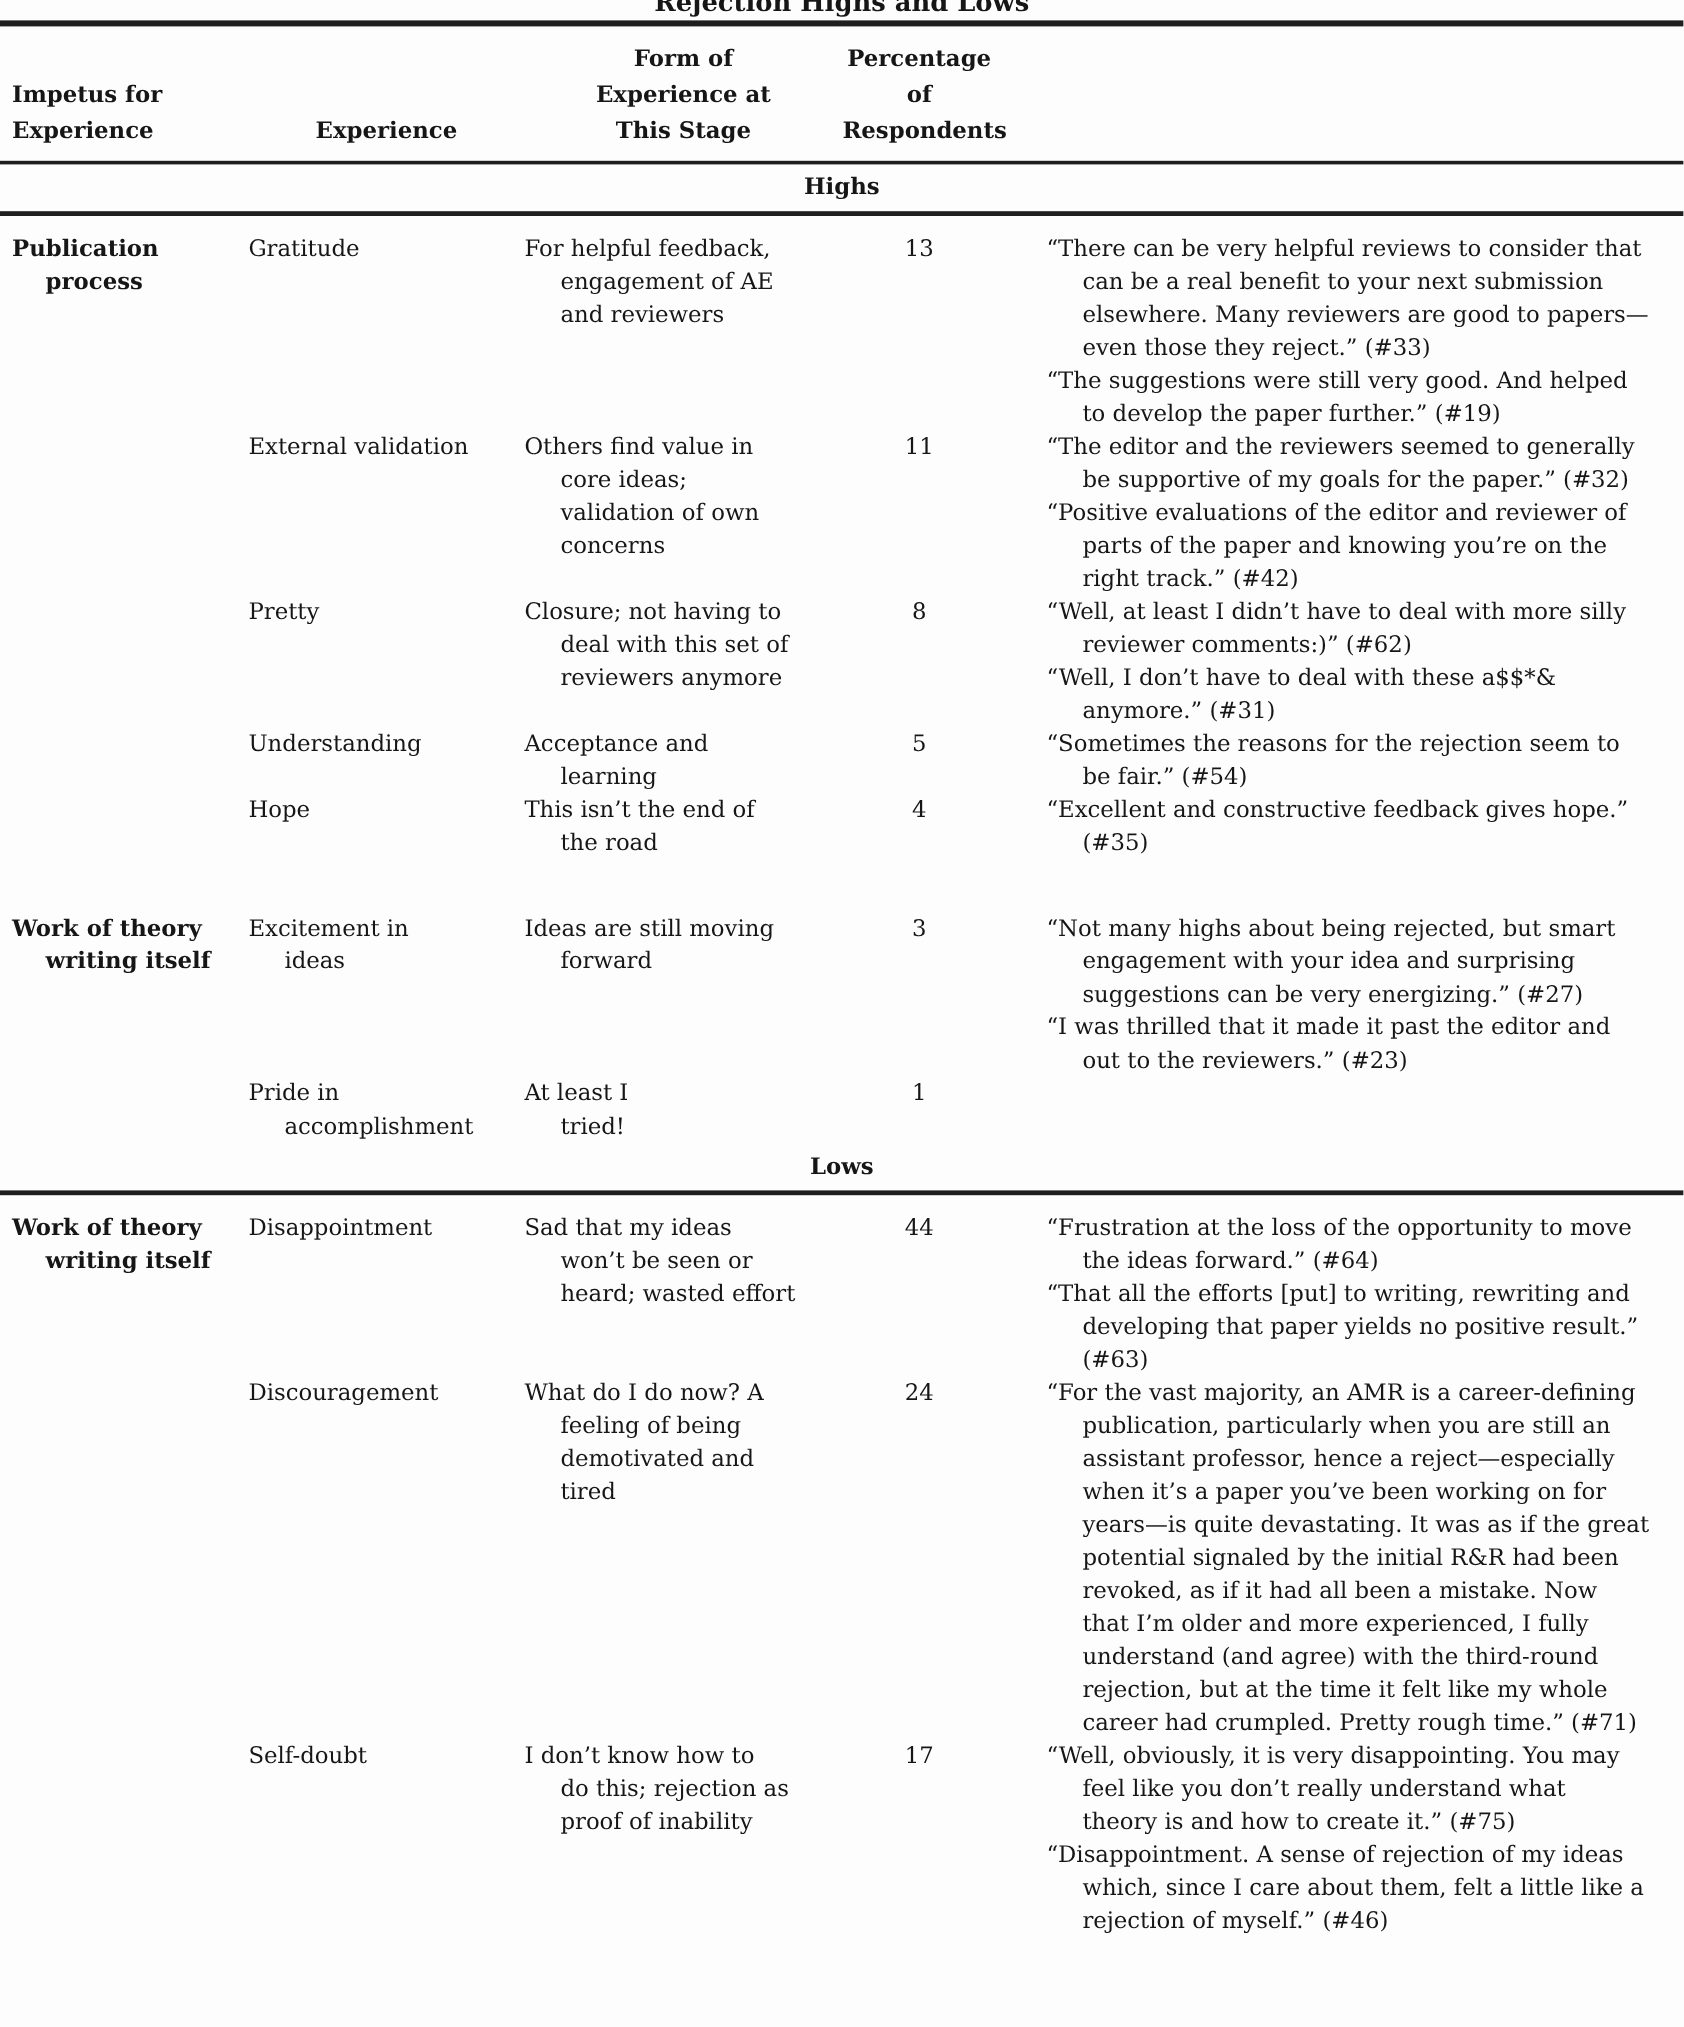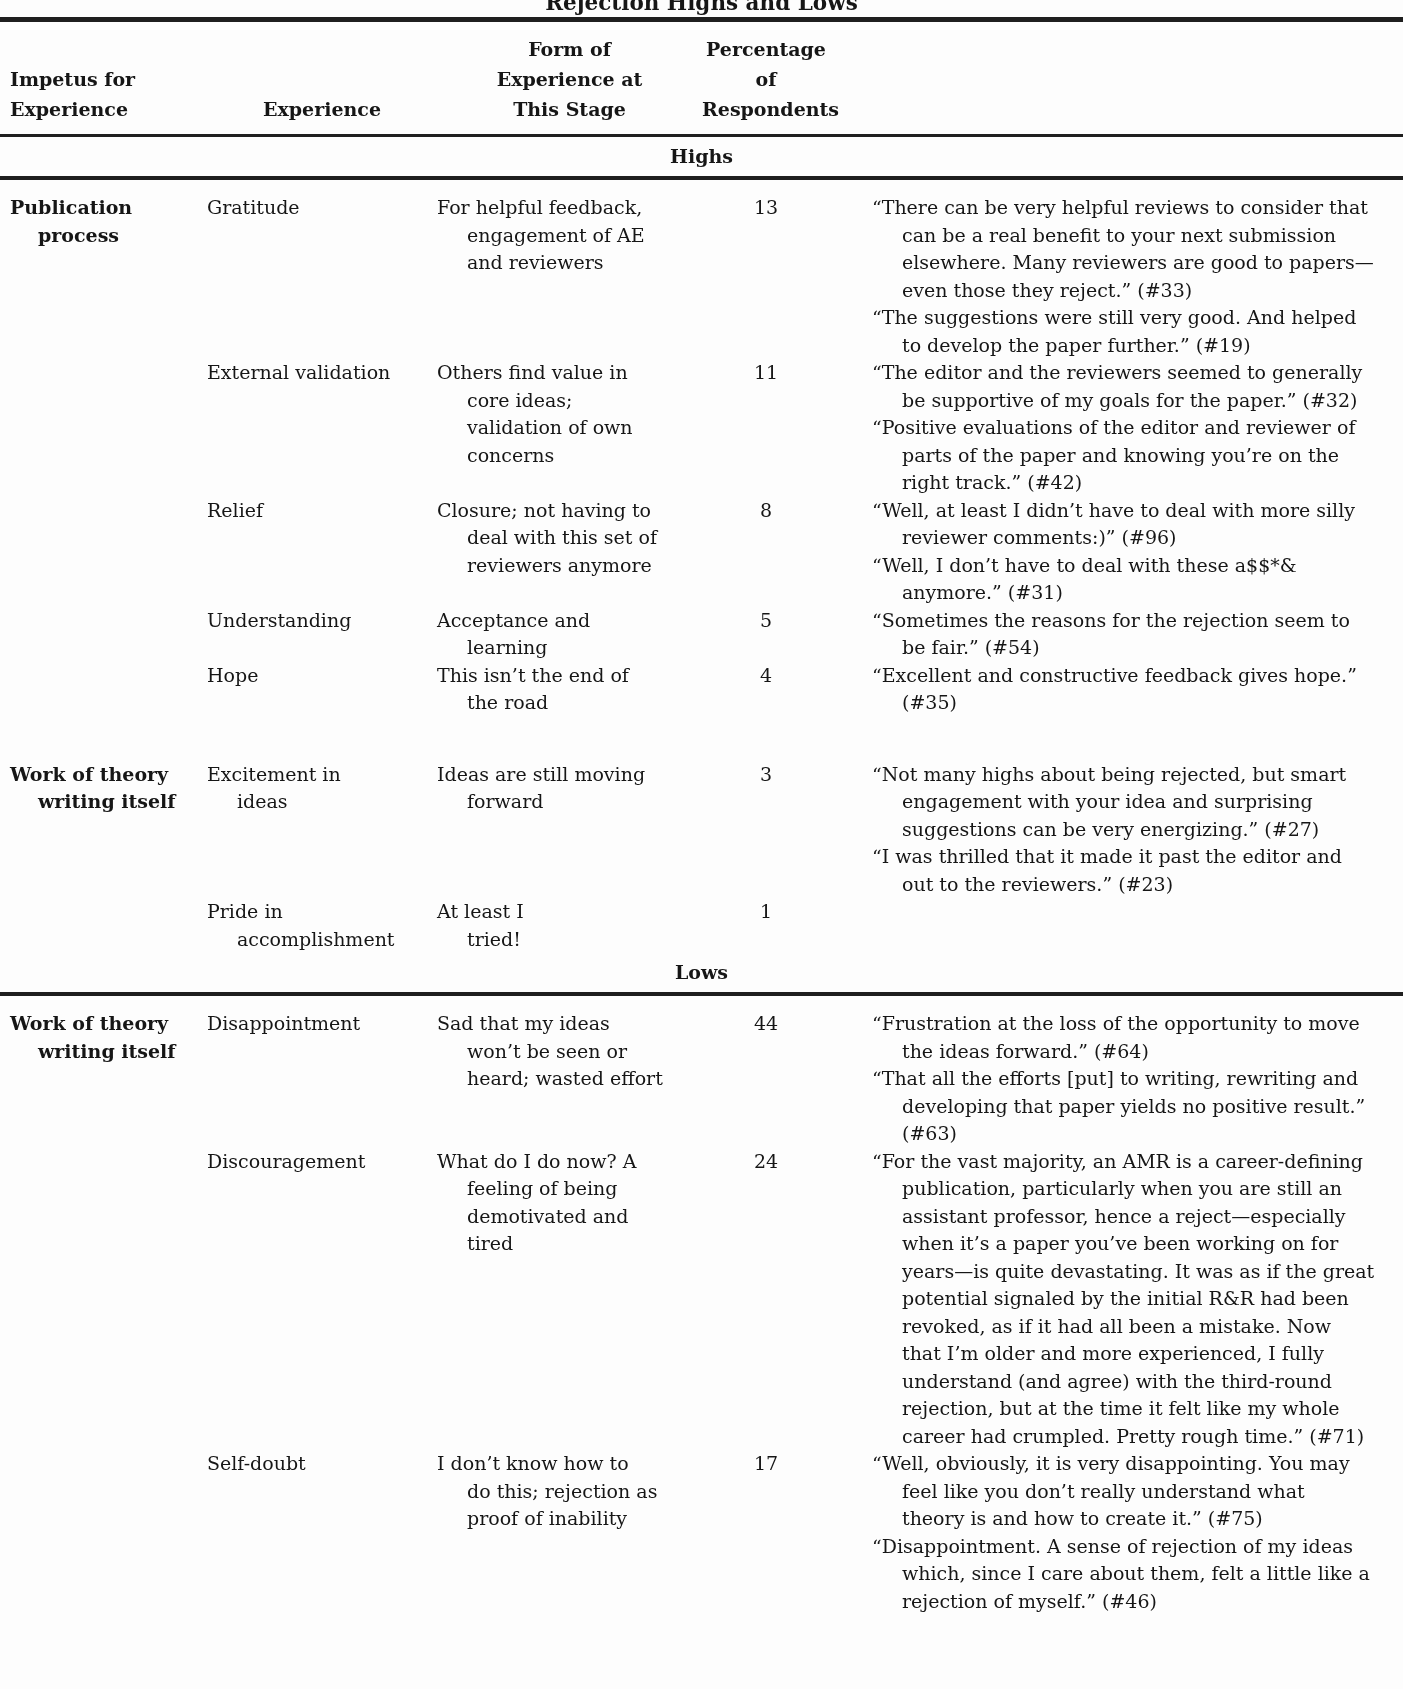--- a/index.html
+++ b/index.html
@@ -85,28 +85,28 @@
               <div class="c-quotes">
                 <p class="quote">“The editor and the reviewers seemed to generally
 be supportive of my goals for the paper.” (#32)</p>
                 <p class="quote">“Positive evaluations of the editor and reviewer of
 parts of the paper and knowing you’re on the
 right track.” (#42)</p>
               </div>
             </div>
             <div class="row">
               <div class="c-impetus"></div>
-              <div class="c-exp">Relief</div>
+              <div class="c-exp">Pretty</div>
               <div class="c-form">Closure; not having to
 deal with this set of
 reviewers anymore</div>
               <div class="c-pct">8</div>
               <div class="c-quotes">
                 <p class="quote">“Well, at least I didn’t have to deal with more silly
-reviewer comments:)” (#96)</p>
+reviewer comments:)” (#62)</p>
                 <p class="quote">“Well, I don’t have to deal with these a$$*&amp;
 anymore.” (#31)</p>
               </div>
             </div>
             <div class="row">
               <div class="c-impetus"></div>
               <div class="c-exp">Understanding</div>
               <div class="c-form">Acceptance and
 learning</div>
               <div class="c-pct">5</div>

